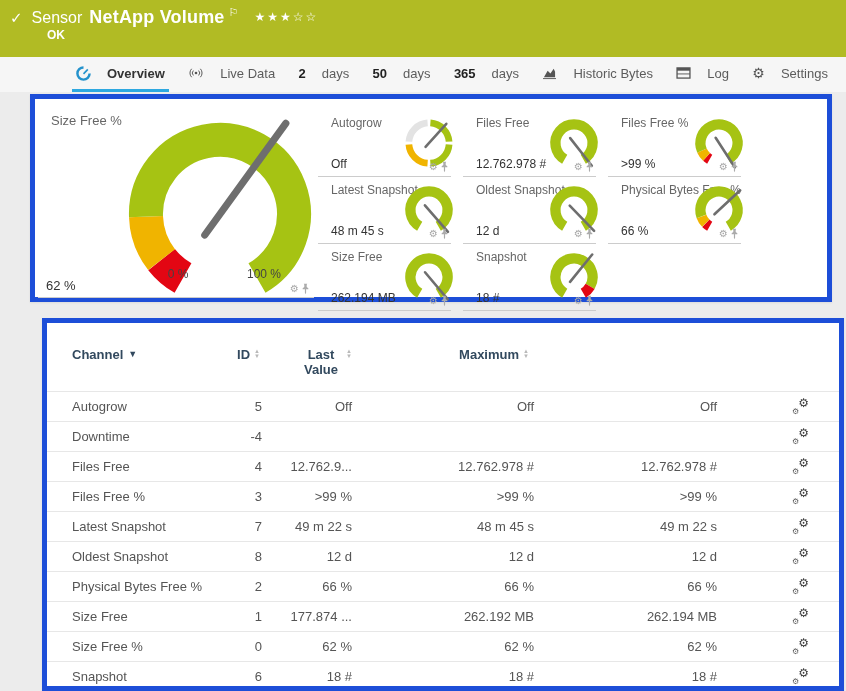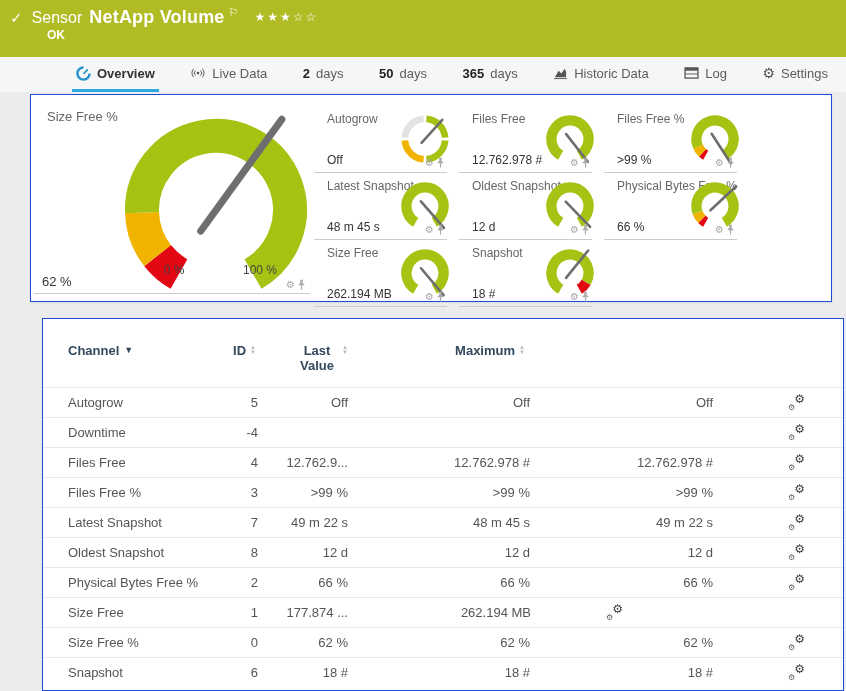--- a/index.html
+++ b/index.html
@@ -11,30 +11,30 @@
   .check{font-size:15px;font-weight:bold;margin-right:9px;}
   .kind{font-size:16px;margin-right:7px;}
   .sensor-title{font-size:18px;font-weight:bold;letter-spacing:.2px;}
   .flag{font-size:11px;position:relative;top:-7px;margin-left:4px;}
   .stars{font-size:12px;letter-spacing:2px;margin-left:16px;position:relative;top:-2px;}
   #status-ok{position:absolute;left:47px;top:28px;font-size:12px;font-weight:bold;}
 
   
   #tab-bar{position:absolute;left:0;top:57px;width:846px;height:35px;background:#f6f6f6;
     display:flex;align-items:stretch;justify-content:space-between;padding:0 14px 0 72px;box-sizing:border-box;}
-  .tab{display:flex;align-items:center;gap:6px;font-size:13px;color:#5c5c5c;cursor:pointer;
+  .tab{display:flex;align-items:center;gap:16px;font-size:13px;color:#5c5c5c;cursor:pointer;
     border-bottom:3px solid transparent;padding:0 4px;box-sizing:border-box;}
   .tab.active{border-bottom-color:#2ea8e0;color:#333;font-weight:bold;}
   .tab-num{color:#222;font-weight:bold;}
   .tab-icon{display:inline-flex;align-items:center;}
   .tab-icon svg{display:block;}
   .gear-glyph{font-size:14px;line-height:14px;color:#555;}
 
   
-  .panel{position:absolute;background:#fff;border:1px solid #1d4ed8;box-shadow:0 1px 2px rgba(0,0,0,.07);box-sizing:border-box;}
+  .panel{position:absolute;background:#fff;border:5px solid #1d4ed8;box-shadow:0 1px 2px rgba(0,0,0,.07);box-sizing:border-box;}
   #gauge-panel{left:30px;top:94px;width:802px;height:208px;}
   #table-panel{left:42px;top:318px;width:802px;height:373px;}
 
   
   #main-tile{position:absolute;left:3px;top:8px;width:276px;height:190px;border-bottom:1px solid #ccc;}
   #main-tile .tile-label{position:absolute;left:13px;top:6px;font-size:13px;color:#666;}
   #main-gauge{position:absolute;left:62px;top:-17px;width:240px;height:240px;pointer-events:none;}
   .scale-label{position:absolute;font-size:12px;color:#444;text-align:center;}
   #scale-min{left:120px;top:160px;width:40px;}
   #scale-max{left:200px;top:160px;width:52px;}
@@ -119,21 +119,21 @@
       <span class="tab-num">365</span>
       <span class="tab-label">days</span>
     </div>
     <div class="tab">
       <span class="tab-icon">
         <svg width="15" height="13" viewBox="0 0 16 14">
           <path d="M1 13h14v-1H1z" fill="#555"></path>
           <path d="M2 11 L6 4l3 3 3.5-5 1.5 3v6H2z" fill="#555"></path>
         </svg>
       </span>
-      <span class="tab-label">Historic Data</span>
+      <span class="tab-label">Historic Bytes</span>
     </div>
     <div class="tab">
       <span class="tab-icon">
         <svg width="15" height="12" viewBox="0 0 16 13">
           <rect x="1" y="1" width="14" height="11" fill="none" stroke="#555" stroke-width="1.4"></rect>
           <rect x="1" y="1" width="14" height="3" fill="#555"></rect>
           <line x1="1" y1="7.5" x2="15" y2="7.5" stroke="#555" stroke-width="1"></line>
         </svg>
       </span>
       <span class="tab-label">Log</span>
@@ -420,20 +420,21 @@
         <span class="g1">⚙</span>
         <span class="g2">⚙</span>
       </span>
     </span>
   </div>
 
   <div class="trow">
     <span class="c-ch">Size Free</span>
     <span class="c-id">1</span>
     <span class="c-last">177.874 ...</span>
+    <span class="c-min">262.192 MB</span>
     <span class="c-max">262.194 MB</span>
     <span class="c-gear">
       <span class="gearpair">
         <span class="g1">⚙</span>
         <span class="g2">⚙</span>
       </span>
     </span>
   </div>
 
   <div class="trow">

